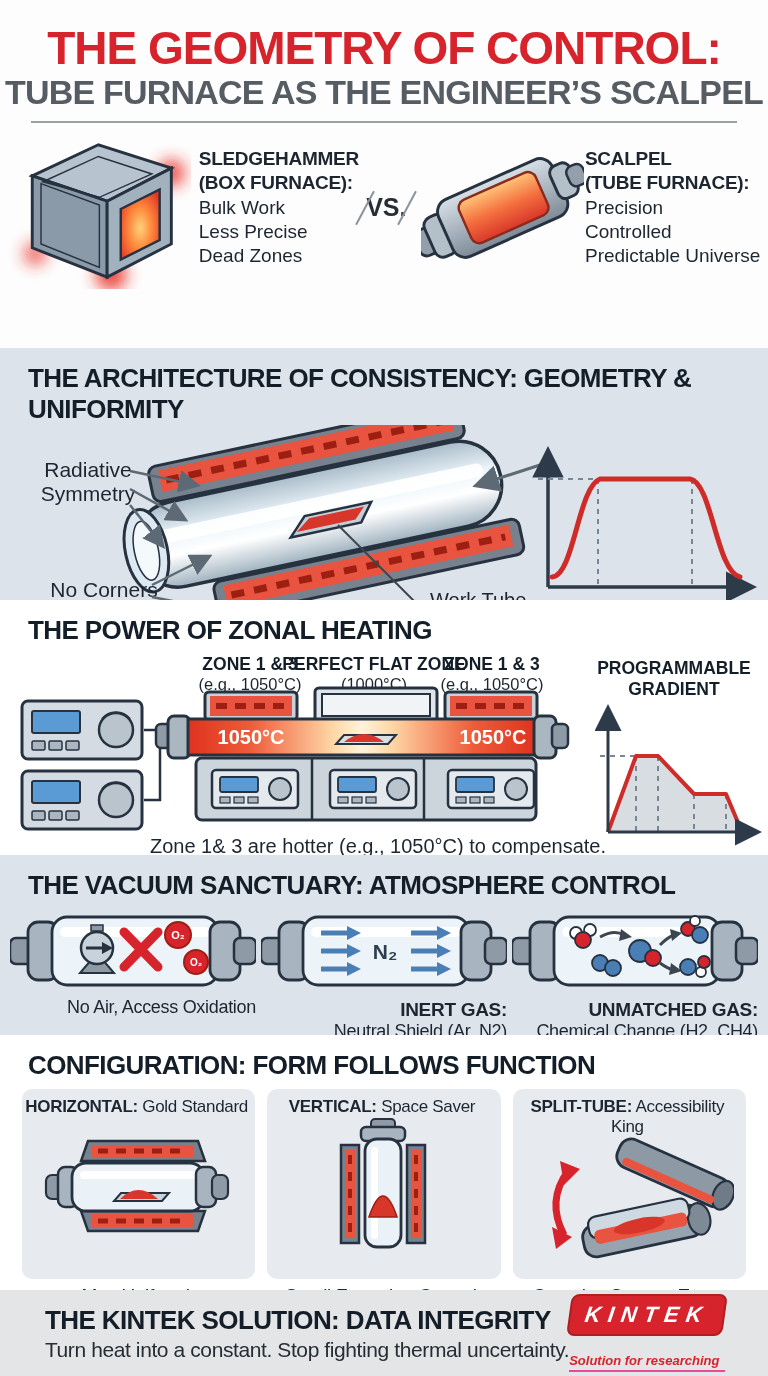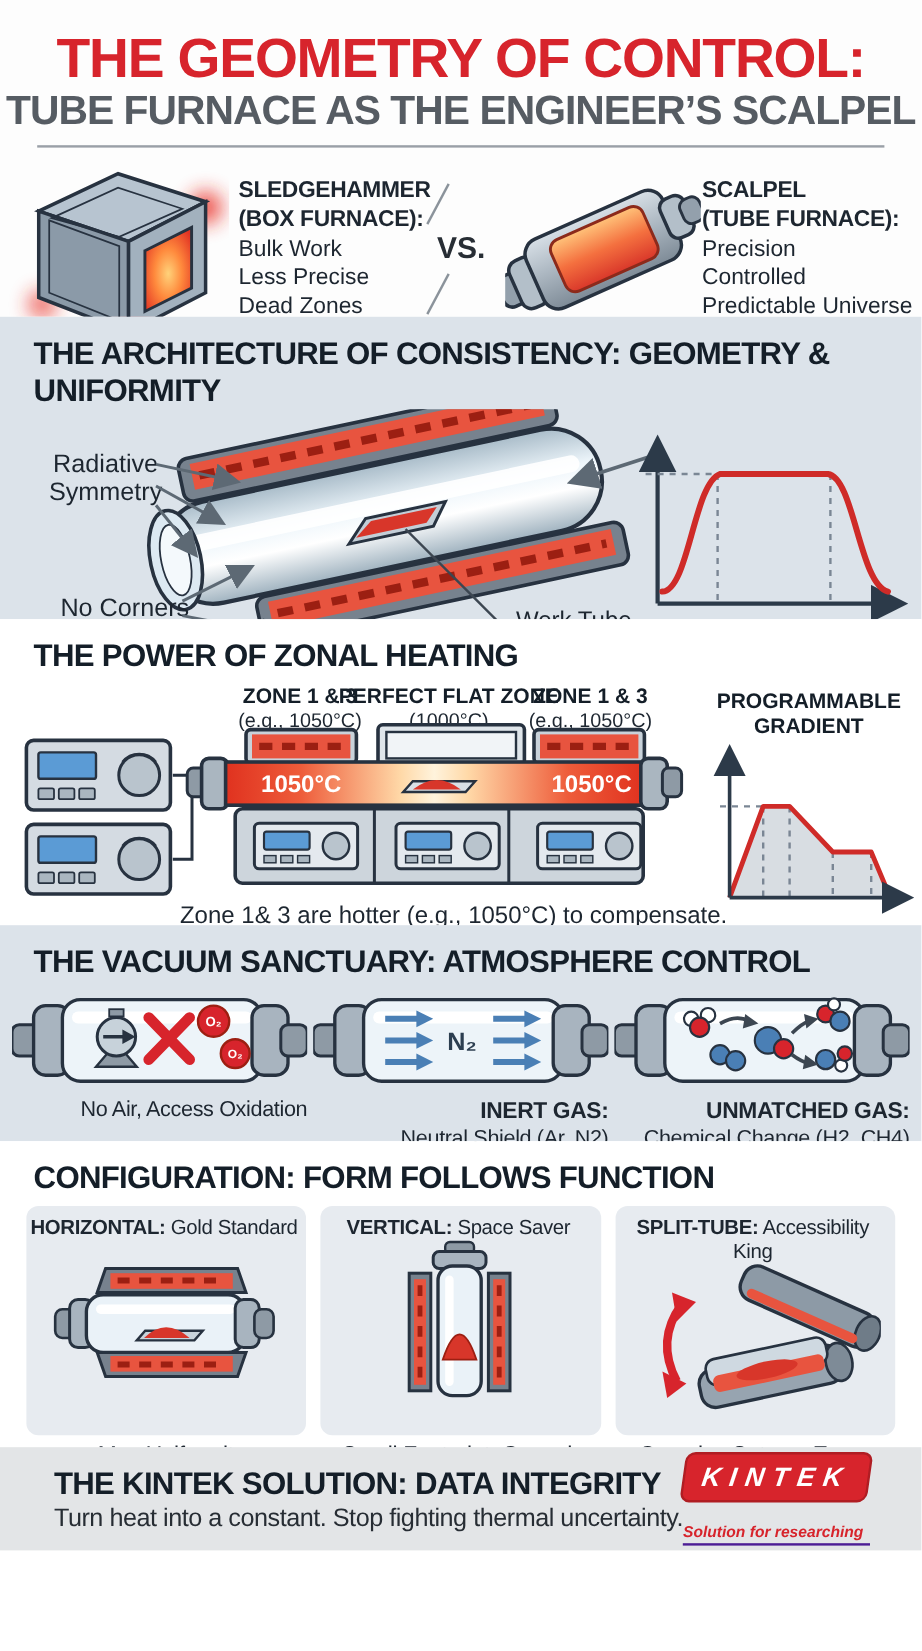--- a/index.html
+++ b/index.html
@@ -1,29 +1,29 @@
 <!DOCTYPE html>
 <html><head>
 <meta charset="utf-8">
 <style>
   * { margin:0; padding:0; box-sizing:border-box; }
   html,body { width:768px; background:#ffffff; font-family:"Liberation Sans", sans-serif; color:#1d2630; }
   .page { width:768px; height:1376px; overflow:hidden; }
   section { overflow:hidden; position:relative; }
 
   
-  .sec1 { height:264px; background:#fdfdfd; padding-top:24px; }
+  .sec1 { height:348px; background:#fdfdfd; padding-top:24px; }
   .title1 { text-align:center; font-size:46px; font-weight:bold; letter-spacing:-1px; color:#d7242c; line-height:1.05; }
   .title2 { text-align:center; font-size:34px; font-weight:bold; letter-spacing:-0.8px; color:#565c63; line-height:1.1; margin-top:2px; }
   .hdr-rule { width:706px; height:2px; background:#9aa0a7; margin:9px auto 0 auto; }
   .subtitle { text-align:center; font-size:25px; font-weight:bold; letter-spacing:-0.4px; color:#272d34; margin-top:10px; }
   .compare { display:flex; align-items:center; padding:4px 6px 0 6px; }
   .cmp-text { font-size:19px; line-height:1.28; }
   .cmp-text .b { font-weight:bold; letter-spacing:-0.3px; }
-  .vs-wrap { display:flex; flex-direction:column; align-items:flex-start; width:56px; margin:0 2px; }
+  .vs-wrap { display:flex; flex-direction:row; align-items:center; width:56px; margin:0 2px; }
   .vs-slash { width:2px; height:38px; background:#8b939b; transform:rotate(28deg); }
   .vs-label { font-size:25px; font-weight:bold; color:#272d34; margin:4px 0; }
 
   
   .sec2 { height:252px; background:#dce3ea; }
   .sec-title { font-size:26px; font-weight:bold; letter-spacing:-0.6px; color:#141e28; padding:15px 0 0 28px; }
 
   
   .sec3 { height:255px; background:#ffffff; }
 
@@ -42,21 +42,21 @@
   .card-head .b { font-weight:bold; }
   .card-captions { display:flex; padding:6px 22px 0 22px; }
   .card-cap { flex:1; text-align:center; font-size:19px; letter-spacing:-0.3px; }
 
   
   .sec6 { height:86px; background:#e3e5e7; display:flex; align-items:center; justify-content:center; padding:0 28px 0 30px; }
   .foot-title { font-size:26px; font-weight:bold; letter-spacing:-0.6px; color:#141e28; }
   .foot-sub { font-size:21px; letter-spacing:-0.4px; color:#272d34; margin-top:2px; }
   .logo-box { background:#d7242c; transform:skewX(-8deg); border-radius:8px; padding:6px 14px; border:2px solid #b01d23; }
   .logo-text { color:#ffffff; font-weight:bold; font-style:italic; font-size:22px; letter-spacing:7px; white-space:nowrap; }
-  .logo-tag { color:#d7242c; font-weight:bold; font-style:italic; font-size:13px; margin-top:17px; text-align:left; border-bottom:2px solid #4c1d95; padding-bottom:2px; }
+  .logo-tag { color:#d7242c; font-weight:bold; font-style:italic; font-size:13px; margin-top:17px; text-align:left; border-bottom:2px solid #ec4899; padding-bottom:2px; }
   svg text { font-family:"Liberation Sans", sans-serif; }
 </style>
 </head>
 <body>
 
 <div class="page">
 
   <section class="sec1">
     <div class="title1">THE GEOMETRY OF CONTROL:</div>
     <div class="title2">TUBE FURNACE AS THE ENGINEER’S SCALPEL</div>

